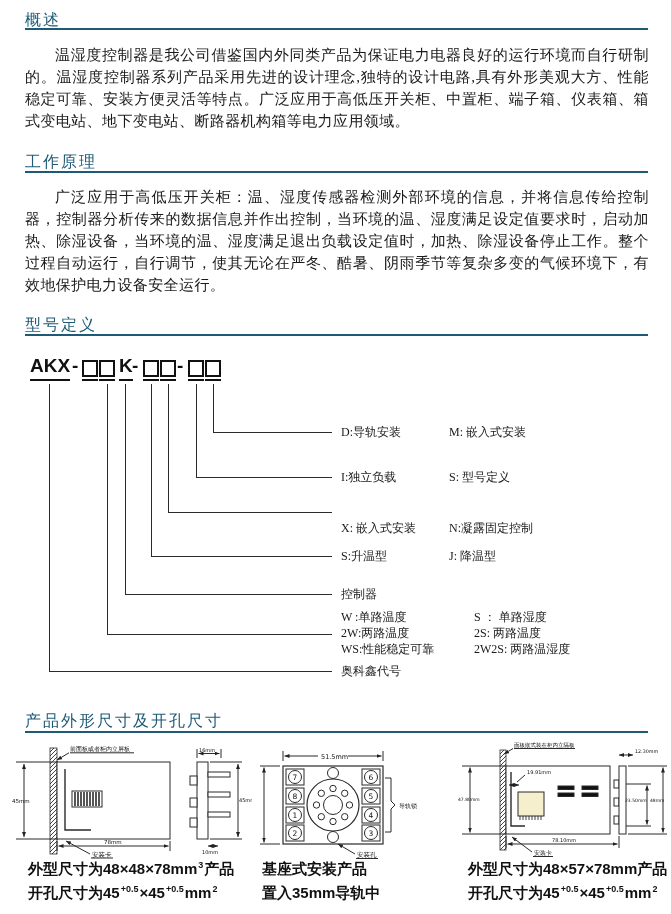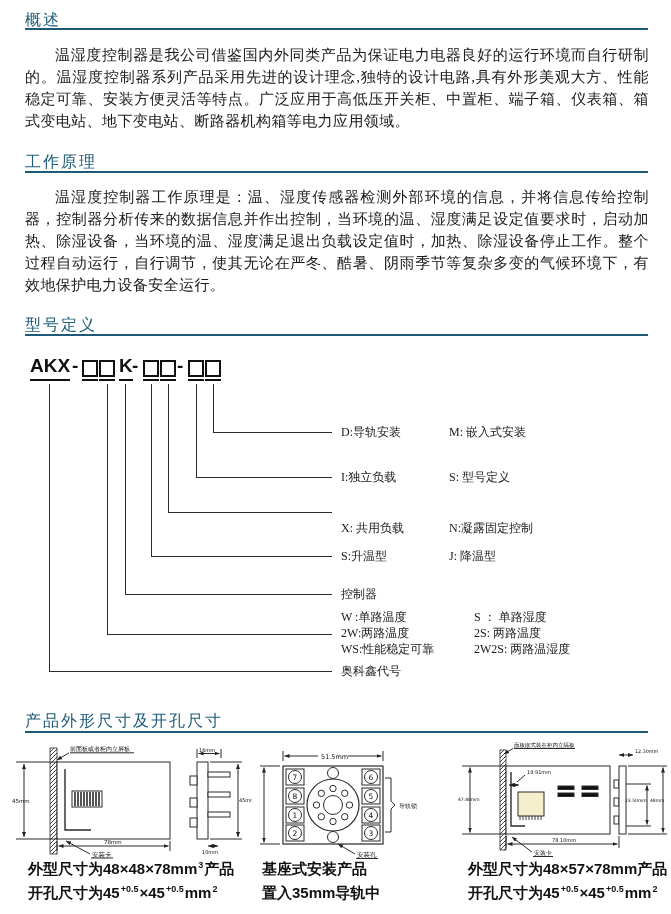--- a/index.html
+++ b/index.html
@@ -45,21 +45,21 @@
 <body>
 
 <div class="page">
 
   <div class="sec-head" style="top:10px">概述</div>
   <div class="rule" style="top:28px"></div>
   <p class="para" style="top:44px">温湿度控制器是我公司借鉴国内外同类产品为保证电力电器良好的运行环境而自行研制的。温湿度控制器系列产品采用先进的设计理念,独特的设计电路,具有外形美观大方、性能稳定可靠、安装方便灵活等特点。广泛应用于高低压开关柜、中置柜、端子箱、仪表箱、箱式变电站、地下变电站、断路器机构箱等电力应用领域。</p>
 
   <div class="sec-head" style="top:152px">工作原理</div>
   <div class="rule" style="top:171px"></div>
-  <p class="para" style="top:186px">温湿度控制器工作原理是：温、湿度传感器检测外部环境的信息，并将信息传给控制器，控制器分析传来的数据信息并作出控制，当环境的温、湿度满足设定值要求时，启动加热、除湿设备，当环境的温、湿度满足退出负载设定值时，加热、除湿设备停止工作。整个过程自动运行，自行调节，使其无论在严冬、酷暑、阴雨季节等复杂多变的气候环境下，有效地保护电力设备安全运行。</p>
+  <p class="para" style="top:186px">广泛应用于高低压开关柜：温、湿度传感器检测外部环境的信息，并将信息传给控制器，控制器分析传来的数据信息并作出控制，当环境的温、湿度满足设定值要求时，启动加热、除湿设备，当环境的温、湿度满足退出负载设定值时，加热、除湿设备停止工作。整个过程自动运行，自行调节，使其无论在严冬、酷暑、阴雨季节等复杂多变的气候环境下，有效地保护电力设备安全运行。</p>
 
   <div class="sec-head" style="top:315px">型号定义</div>
   <div class="rule" style="top:334px"></div>
 
   <div class="diagram">
     <span class="code-el u" style="left:30px">AKX</span>
     <span class="code-el" style="left:72px">-</span>
     <span class="mbox" style="left:82px"></span>
     <span class="mbox" style="left:99px"></span>
     <span class="code-el u" style="left:119px">K</span>
@@ -80,21 +80,21 @@
     <div class="hl" style="top:84px;  left:213px; width:119px"></div>
     <div class="hl" style="top:129px; left:196px; width:136px"></div>
     <div class="hl" style="top:164px; left:168px; width:164px"></div>
     <div class="hl" style="top:208px; left:151px; width:181px"></div>
     <div class="hl" style="top:246px; left:125px; width:207px"></div>
     <div class="hl" style="top:286px; left:107px; width:225px"></div>
     <div class="hl" style="top:323px; left:49px;  width:283px"></div>
 
     <div class="mrow" style="top:76px"><span class="c1">D:导轨安装</span><span class="c2">M: 嵌入式安装</span></div>
     <div class="mrow" style="top:121px"><span class="c1">I:独立负载</span><span class="c2">S: 型号定义</span></div>
-    <div class="mrow" style="top:172px"><span class="c1">X: 共用负载</span><span class="c2">N:凝露固定控制</span></div>
+    <div class="mrow" style="top:172px"><span class="c1">X: 嵌入式安装</span><span class="c2">N:凝露固定控制</span></div>
     <div class="mrow" style="top:200px"><span class="c1">S:升温型</span><span class="c2">J: 降温型</span></div>
     <div class="mrow" style="top:238px"><span class="c1">控制器</span><span class="c2"></span></div>
     <div class="mrow wide" style="top:261px"><span class="c1">W :单路温度</span><span class="c2">S ： 单路湿度</span></div>
     <div class="mrow wide" style="top:277px"><span class="c1">2W:两路温度</span><span class="c2">2S: 两路温度</span></div>
     <div class="mrow wide" style="top:293px"><span class="c1">WS:性能稳定可靠</span><span class="c2">2W2S: 两路温湿度</span></div>
     <div class="mrow" style="top:315px"><span class="c1">奥科鑫代号</span><span class="c2"></span></div>
   </div>
 
   <div class="sec-head" style="top:711px">产品外形尺寸及开孔尺寸</div>
   <div class="rule" style="top:731px"></div>

